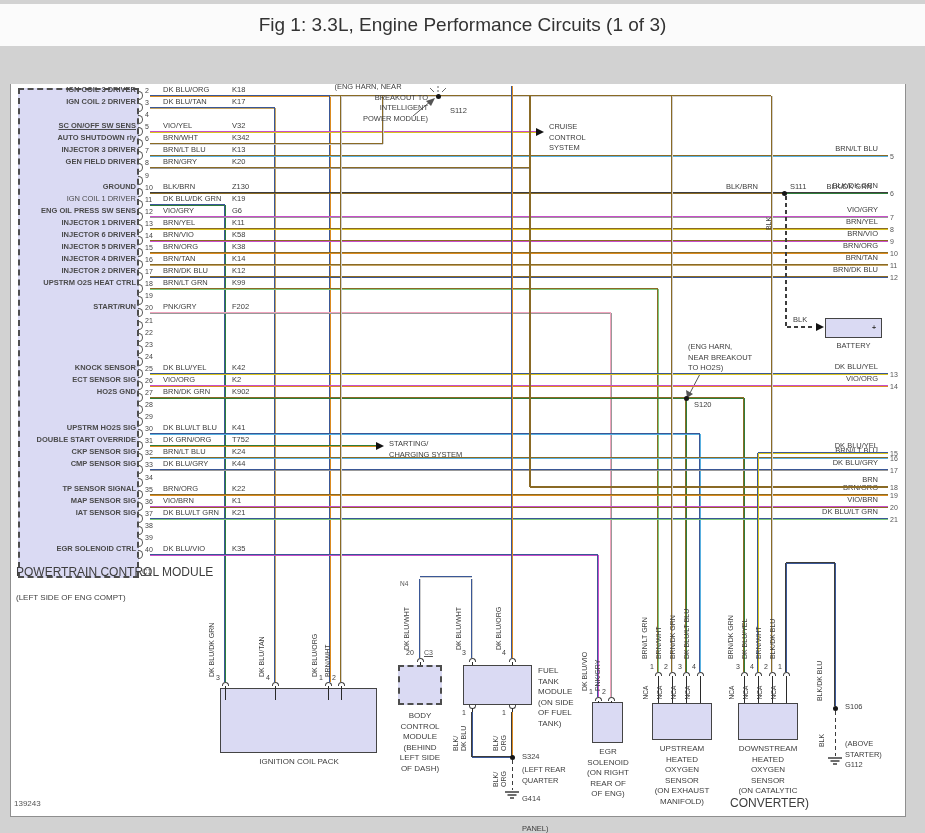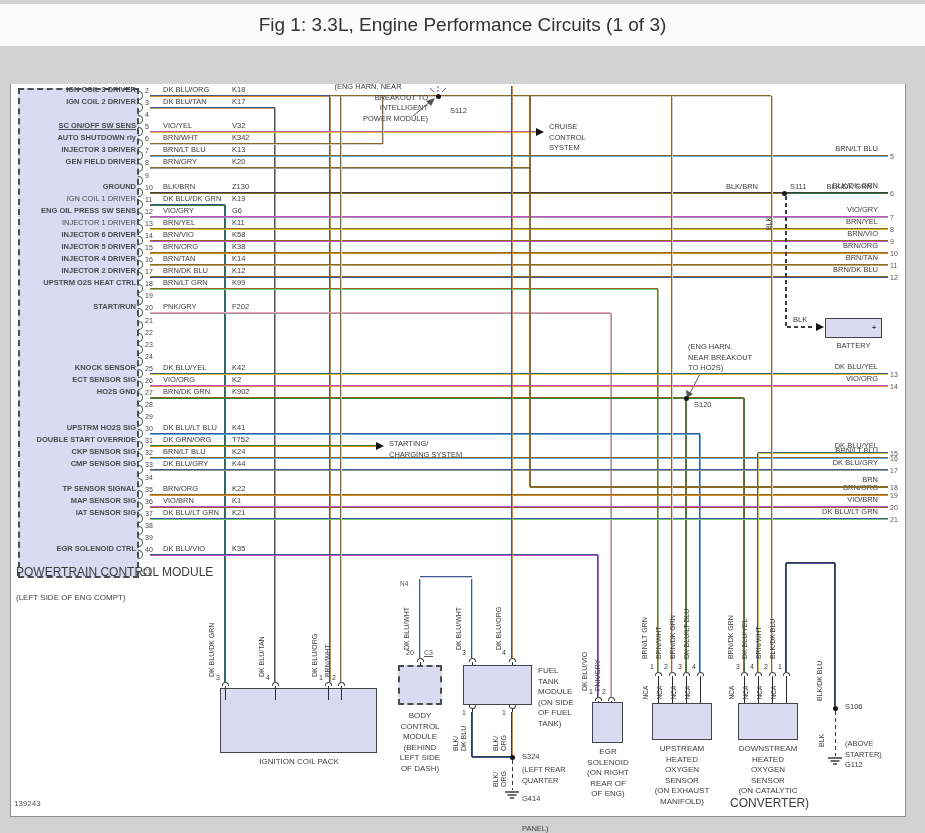--- a/index.html
+++ b/index.html
@@ -162,21 +162,21 @@
       <div class="wire" style="left: 150px; top: 204px; width: 75px; height: 2px; background: linear-gradient(rgb(58, 87, 150) 0px, rgb(58, 87, 150) 50%, rgb(47, 125, 58) 50%, rgb(47, 125, 58) 100%);"></div>
       <div class="wire" style="left: 224px; top: 205px; width: 2px; height: 477px; background: linear-gradient(to right, rgb(58, 87, 150) 0px, rgb(58, 87, 150) 50%, rgb(47, 125, 58) 50%, rgb(47, 125, 58) 100%);"></div>
       <div class="arc" style="left: 138px; top: 212px;"></div>
       <div class="lbl" style="left: 145px; top: 208px; font-size: 7px; color: rgb(68, 68, 68);">12</div>
       <div class="lbl" style="left: 20px; top: 207px; color: rgb(74, 74, 74); font-weight: 600; width: 116px; text-align: right;">ENG OIL PRESS SW SENS</div>
       <div class="lbl" style="left: 163px; top: 207px;">VIO/GRY</div>
       <div class="lbl" style="left: 232px; top: 207px;">G6</div>
       <div class="wire" style="left: 150px; top: 216px; width: 738px; height: 2px; background: linear-gradient(rgb(200, 79, 200) 0px, rgb(200, 79, 200) 50%, rgb(153, 153, 153) 50%, rgb(153, 153, 153) 100%);"></div>
       <div class="arc" style="left: 138px; top: 224px;"></div>
       <div class="lbl" style="left: 145px; top: 220px; font-size: 7px; color: rgb(68, 68, 68);">13</div>
-      <div class="lbl" style="left: 20px; top: 219px; color: rgb(74, 74, 74); font-weight: 400; width: 116px; text-align: right;">INJECTOR 1 DRIVER</div>
+      <div class="lbl" style="left: 20px; top: 219px; color: rgb(74, 74, 74); font-weight: 700; width: 116px; text-align: right;">INJECTOR 1 DRIVER</div>
       <div class="lbl" style="left: 163px; top: 219px;">BRN/YEL</div>
       <div class="lbl" style="left: 232px; top: 219px;">K11</div>
       <div class="wire" style="left: 150px; top: 228px; width: 738px; height: 2px; background: linear-gradient(rgb(138, 106, 37) 0px, rgb(138, 106, 37) 50%, rgb(217, 196, 31) 50%, rgb(217, 196, 31) 100%);"></div>
       <div class="arc" style="left: 138px; top: 236px;"></div>
       <div class="lbl" style="left: 145px; top: 232px; font-size: 7px; color: rgb(68, 68, 68);">14</div>
       <div class="lbl" style="left: 20px; top: 231px; color: rgb(74, 74, 74); font-weight: 600; width: 116px; text-align: right;">INJECTOR 6 DRIVER</div>
       <div class="lbl" style="left: 163px; top: 231px;">BRN/VIO</div>
       <div class="lbl" style="left: 232px; top: 231px;">K58</div>
       <div class="wire" style="left: 150px; top: 240px; width: 738px; height: 2px; background: linear-gradient(rgb(138, 106, 37) 0px, rgb(138, 106, 37) 50%, rgb(200, 79, 200) 50%, rgb(200, 79, 200) 100%);"></div>
       <div class="arc" style="left: 138px; top: 248px;"></div>

